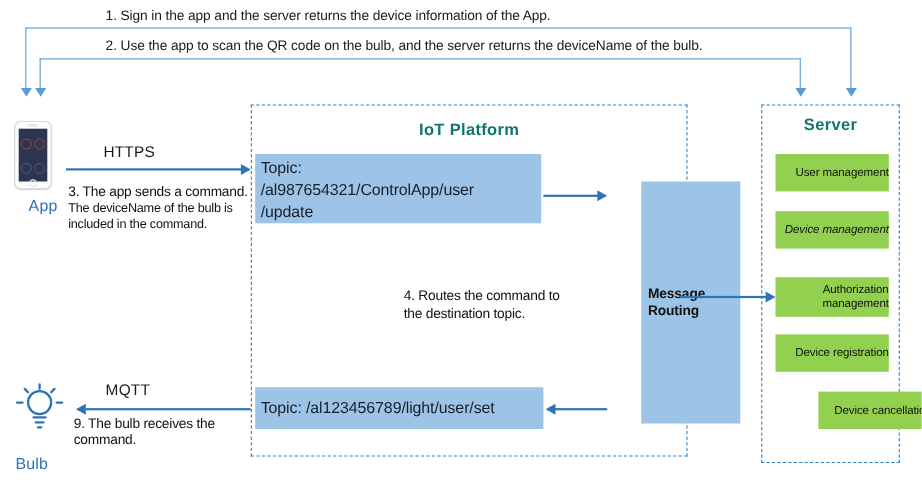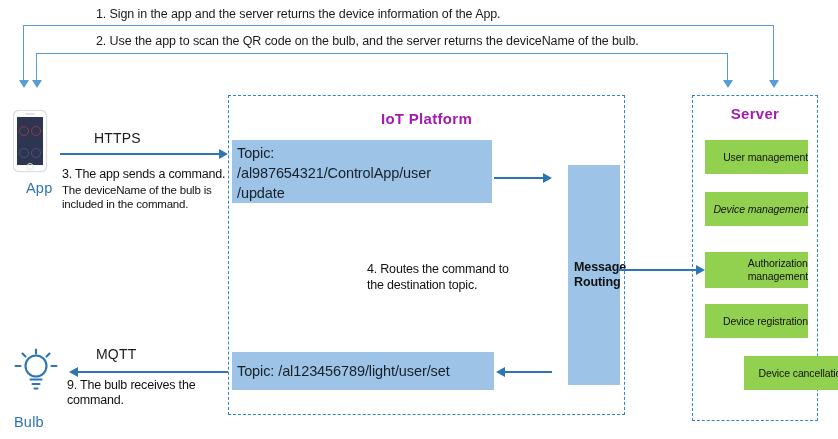--- a/index.html
+++ b/index.html
@@ -27,21 +27,21 @@
     font-size:14.5px;color:#2e74b5;letter-spacing:0.2px;
   }
 
   
   .dashbox{
     border:1.6px dashed #2e86c8;
     background:transparent;
     box-sizing:border-box;
   }
   .box-title{
-    font-size:15px;font-weight:bold;color:#a21caf;
+    font-size:15px;font-weight:bold;color:#0f766e;
     text-align:center;letter-spacing:0.3px;
   }
 
   
   .topicbox{
     background:#9dc3e6;
     color:#17202a;
     font-size:14.5px;
     line-height:20px;
     padding:3px 4px 4px 5px;
@@ -199,21 +199,21 @@
 
   <div class="abs topicbox" style="left:232px;top:140px;width:260px;height:63px;">
     <div>Topic:</div>
     <div>/al987654321/ControlApp/user</div>
     <div>/update</div>
   </div>
 
   <div class="abs hline-thick" style="left:494px;top:177px;width:50px;"></div>
   <div class="abs arrow-right" style="left:543px;top:173px;"></div>
 
-  <div class="abs msgrouting" style="left:568px;top:165px;width:52px;height:220px;">
+  <div class="abs msgrouting" style="left:583px;top:165px;width:90px;height:220px;">
     <span>
       <span>Message</span><br>
       <span>Routing</span>
     </span>
   </div>
 
   <div class="abs note note-big" style="left:367px;top:263px;">4. Routes the command to</div>
   <div class="abs note note-big" style="left:367px;top:279px;">the destination topic.</div>
 
   <div class="abs hline-thick" style="left:618px;top:269px;width:80px;"></div>

